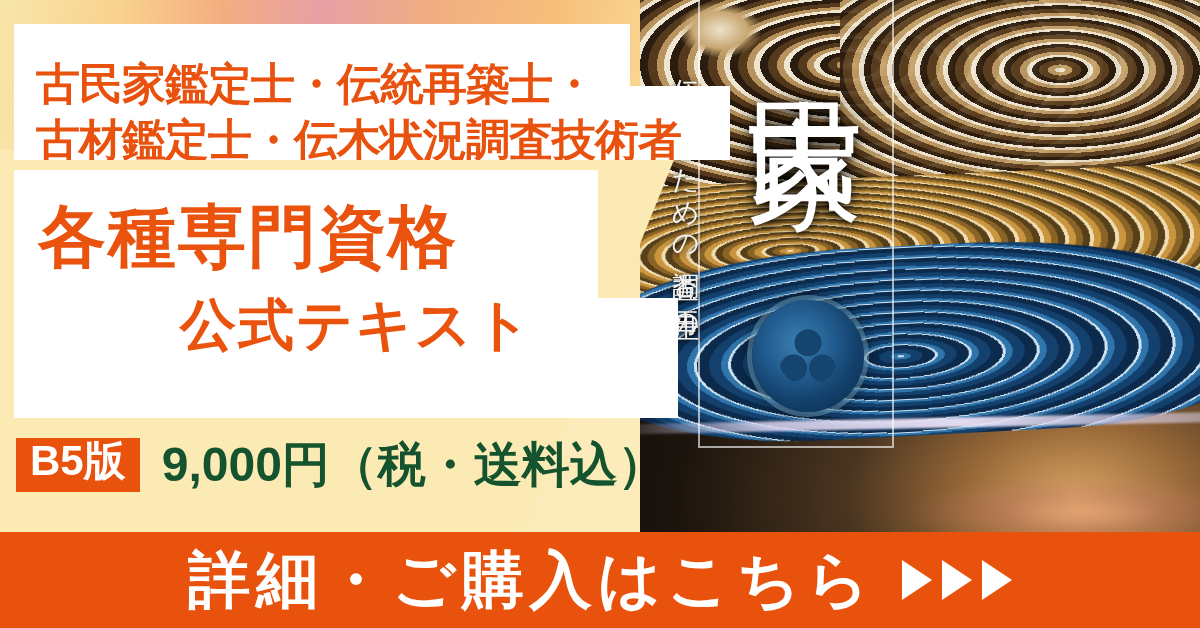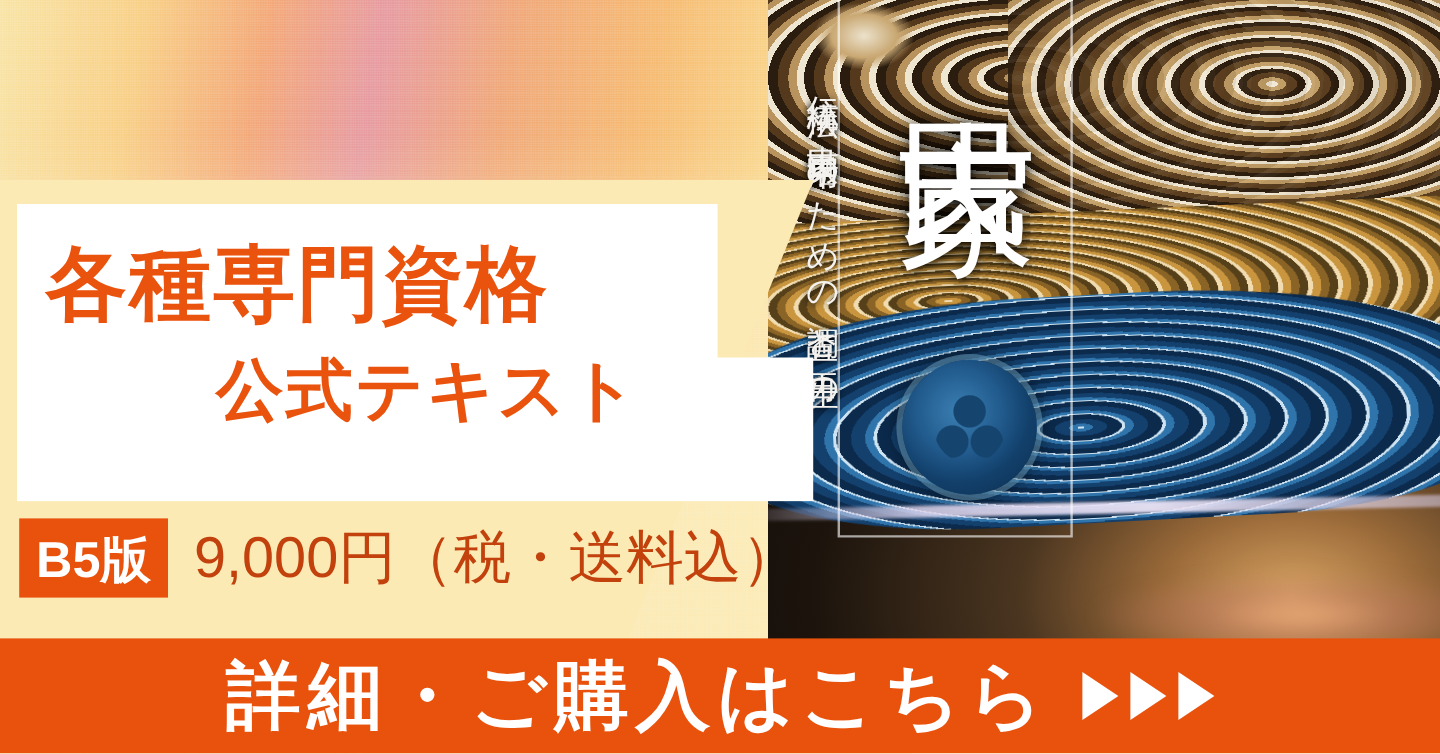--- a/index.html
+++ b/index.html
@@ -196,29 +196,29 @@
   .main-line.m2{left:166px;top:118px;font-size:56px;letter-spacing:2px;}
 
   
   .price-row{
     position:absolute;left:16px;top:430px;height:70px;
     display:flex;align-items:center;
   }
   .badge{
     background:#e9520d;color:#ffffff;
     font-weight:700;font-size:42px;
-    padding:14px 14px 10px 14px;
+    padding:2px 14px 10px 14px;
     line-height:1;
     letter-spacing:0;
   }
   .price-text{
     margin-left:22px;
-    color:#c2410c;
+    color:#14532d;
     font-size:48px;
-    font-weight:400;
+    font-weight:700;
     letter-spacing:0;
     white-space:nowrap;
   }
 
   
   .cta{
     position:absolute;left:0;bottom:0;width:1200px;height:96px;
     background:#e9520d;
     display:flex;align-items:center;justify-content:center;
   }
@@ -258,20 +258,24 @@
     <div class="ph ph-glow"></div>
     <div class="ph ph-frame"></div>
 
     <div class="cover-title">古民家</div>
     <div class="cover-sub">伝統構法　古民家活用のための調査と再生の</div>
   </div>
 
   <div class="cream-wedge"></div>
   <div class="cream-wedge2"></div>
 
+  <div class="panel-head">
+    <div class="head-line l1">古民家鑑定士・伝統再築士・</div>
+    <div class="head-line l2">古材鑑定士・伝木状況調査技術者</div>
+  </div>
 
   <div class="panel-main">
     <div class="main-line m1">各種専門資格</div>
     <div class="main-line m2">公式テキスト</div>
   </div>
 
   <div class="price-row">
     <div class="badge">B5版</div>
     <div class="price-text">9,000円（税・送料込）</div>
   </div>

